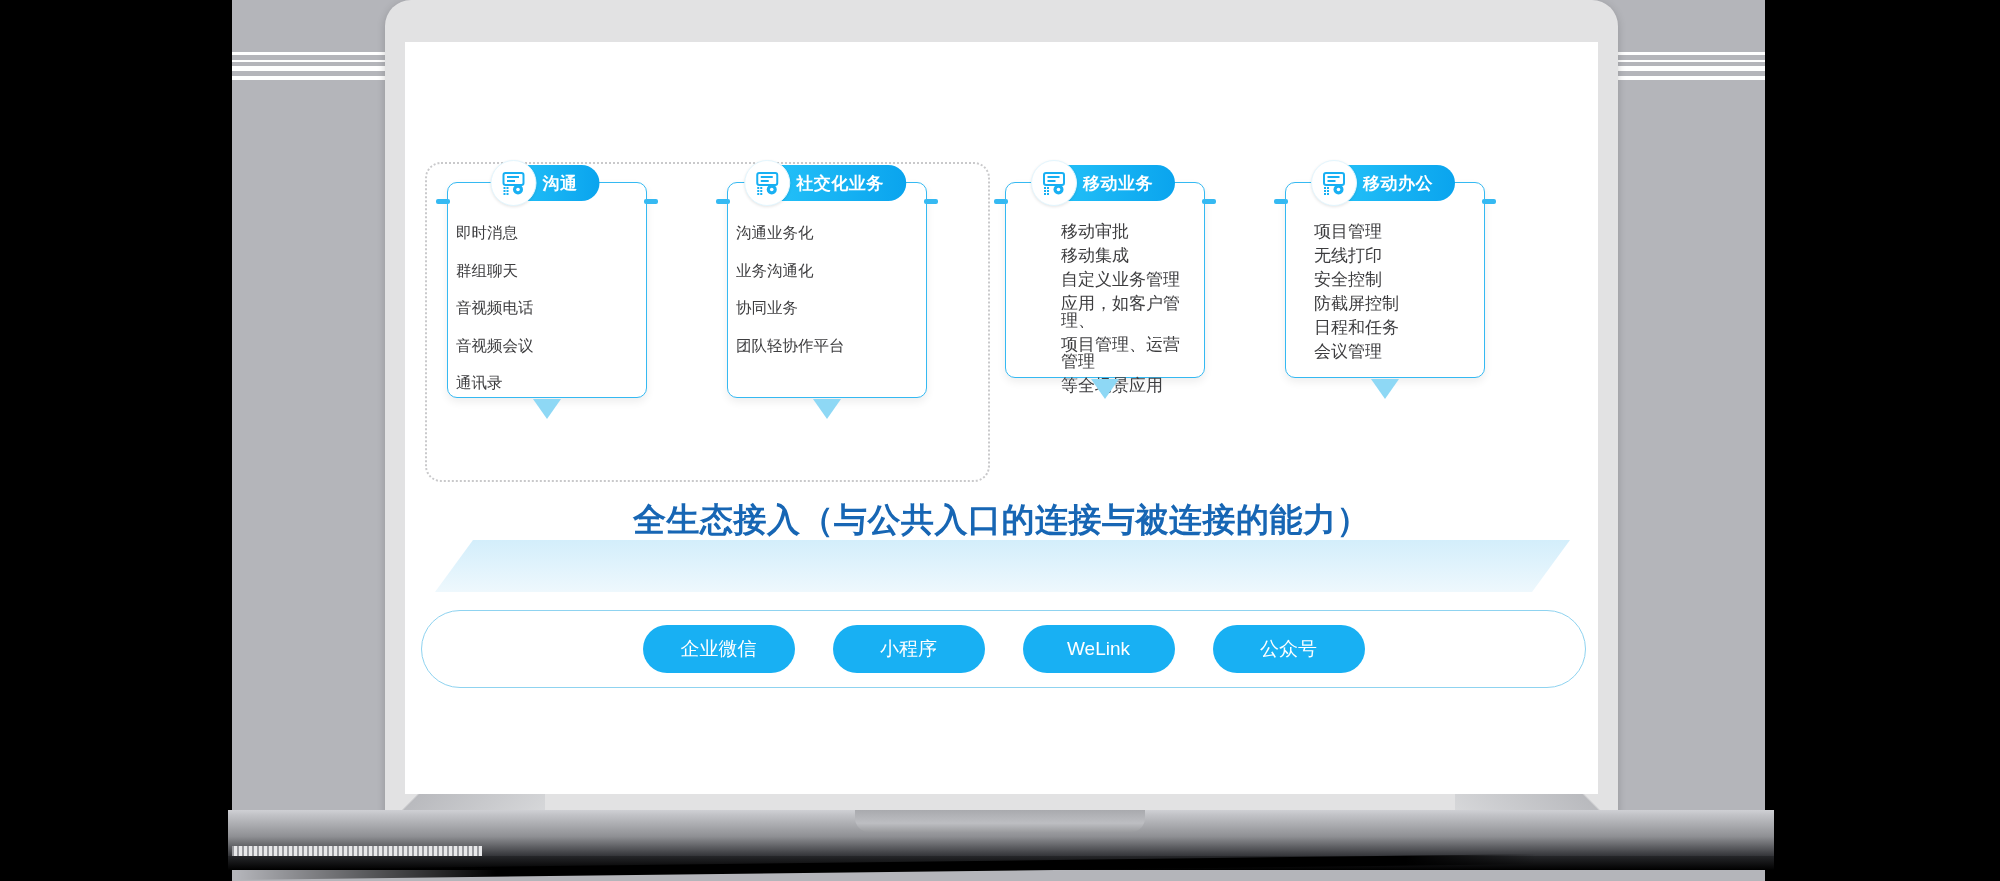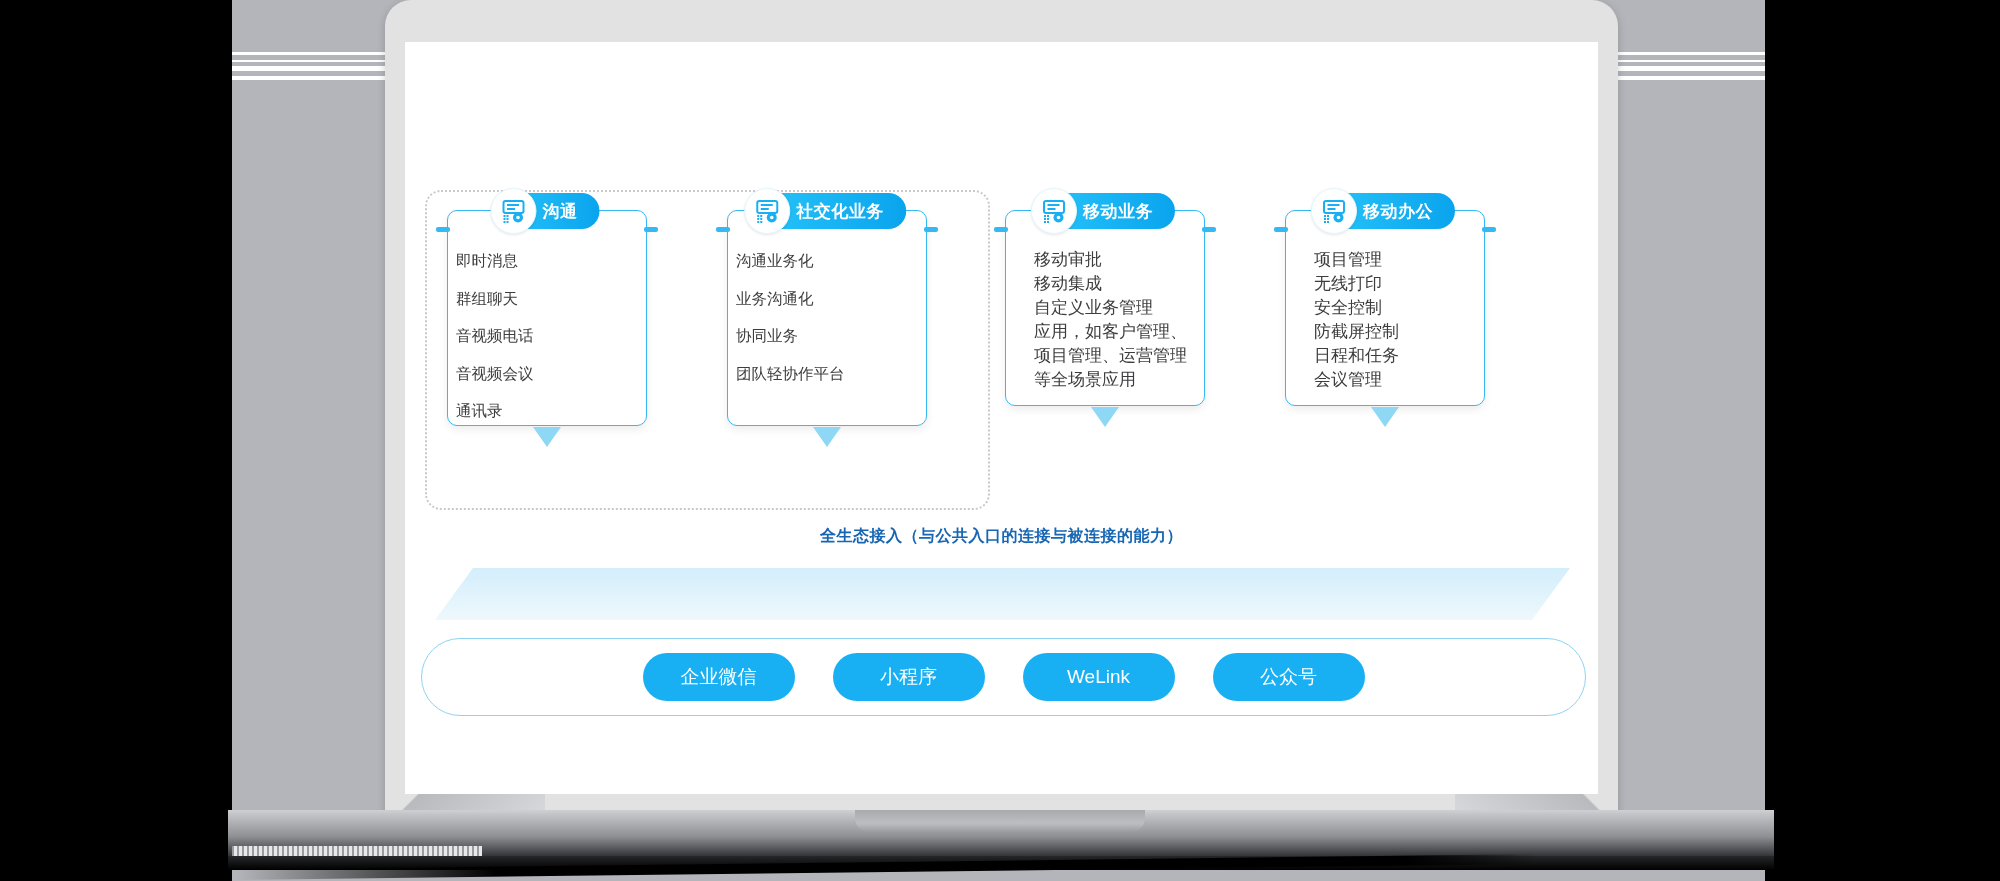--- a/index.html
+++ b/index.html
@@ -38,21 +38,21 @@
     background:linear-gradient(92deg,transparent,#000 20%,#000 90%,transparent);
     transform:rotate(-0.7deg); }
   .lid-shade-l{ position:absolute; left:385px; top:700px; width:160px; height:120px;
     background:linear-gradient(135deg,transparent 45%,#b9babe 46%,#d8d9db 100%);
     border-radius:0 0 0 6px; }
   .lid-shade-r{ position:absolute; left:1455px; top:700px; width:163px; height:120px;
     background:linear-gradient(225deg,transparent 45%,#b9babe 46%,#d8d9db 100%);
     border-radius:0 0 6px 0; }
 
   
-  .canvas{ position:absolute; left:405px; top:60px; width:1193px; height:752px; }
+  .canvas{ position:absolute; left:405px; top:32px; width:1193px; height:752px; }
 
   .dotted-group{ position:absolute; left:20px; top:130px; width:565px; height:320px;
     border:2px dotted #c9c9cb; border-radius:16px; }
 
   .card{ position:absolute; width:200px;
     border:1.6px solid #35b9f2; border-radius:10px; background:#fff;
     box-shadow:0 4px 9px rgba(0,0,0,.07); }
   .card-body{ padding:42px 8px 16px; }
   .card-body.tight{ padding:40px 8px 14px; text-align:left; }
   .li{ font-size:15.5px; color:#3d3d3f; line-height:1.0; margin-bottom:22px;
@@ -76,21 +76,21 @@
   .nub{ position:absolute; top:16px; width:14px; height:5px; background:#35b9f2;
     border-radius:2px; z-index:4; }
   .nub-l{ left:-12px; } .nub-r{ right:-12px; }
 
   .tri{ position:absolute; left:50%; transform:translateX(-50%);
     width:0; height:0; border-left:14px solid transparent;
     border-right:14px solid transparent; border-top:20px solid #8ed8f5; }
 
   
   .mid-title{ position:absolute; left:0; top:466px; width:1193px; text-align:center;
-    font-size:16px; font-weight:bold; color:#1766b4; letter-spacing:.5px; }
+    font-size:33px; font-weight:bold; color:#1766b4; letter-spacing:.5px; }
 
   
   .banner{ position:absolute; left:30px; top:508px; width:1135px; height:52px;
     background:linear-gradient(180deg,#d3eefb,#eef8fd);
     clip-path:polygon(38px 0, 1135px 0, 1097px 52px, 0 52px); }
   .capsule{ position:absolute; left:16px; top:534px; width:1165px; height:78px;
     border:1.6px solid #8fd3f0; border-radius:39px; background:#fff;
     display:flex; align-items:center; justify-content:center; gap:38px;margin-top:44px; }
   .chip{ height:48px; min-width:152px; padding:0 26px; border-radius:24px;
     background:#18b0f3; color:#fff; font-size:19px;
@@ -175,21 +175,21 @@
       </div>
       <div class="card-body">
         <div class="li">沟通业务化</div>
         <div class="li">业务沟通化</div>
         <div class="li">协同业务</div>
         <div class="li">团队轻协作平台</div>
       </div>
       <div class="tri" style="bottom:-22px;"></div>
     </div>
 
-    <div class="card" style="left:600px;top:150px;height:196px;">
+    <div class="card" style="left:600px;top:150px;height:196px;padding-left:27px;">
       <div class="nub nub-l"></div>
       <div class="nub nub-r"></div>
       <div class="head">
         <div class="head-ic">
           <svg width="26" height="26" viewBox="0 0 26 26">
             <rect x="3" y="3" width="20" height="12" rx="2" fill="none" stroke="#18b0f3" stroke-width="2"></rect>
             <rect x="6.5" y="6" width="12" height="2" fill="#18b0f3"></rect>
             <rect x="6.5" y="10" width="8" height="2" fill="#18b0f3"></rect>
             <g fill="#18b0f3">
                 <rect x="3" y="17" width="2" height="2"></rect>

